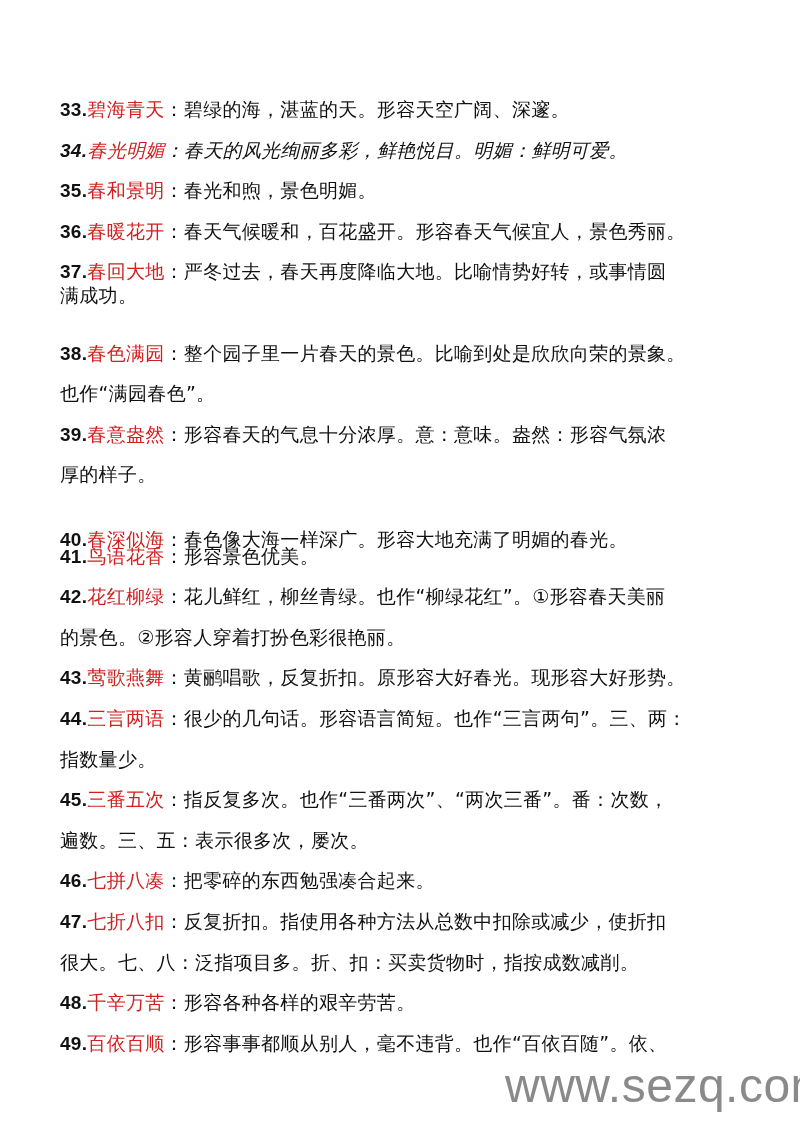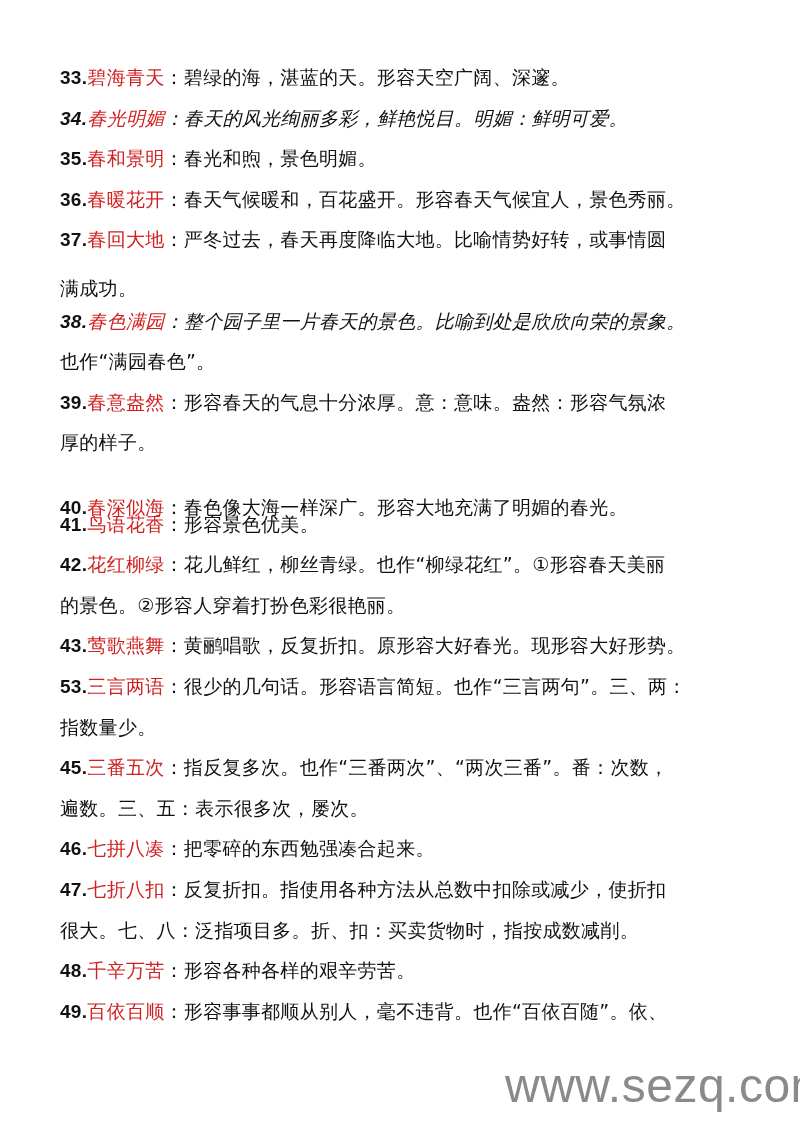--- a/index.html
+++ b/index.html
@@ -1,46 +1,46 @@
 <!DOCTYPE html>
 <html><head>
 <meta charset="utf-8">
 <style>
   html, body { margin: 0; padding: 0; background: #ffffff; }
   body { width: 800px; height: 1131px; position: relative; overflow: hidden;
          font-family: "DejaVu Sans", "Liberation Sans", sans-serif; color: #111; }
   .page { position: absolute; left: 60px; top: 62px; width: 690px; }
   .line { position: absolute; left: 0; height: 30px; line-height: 30px;
-          font-size: 19px; white-space: nowrap; letter-spacing: 0.3px; }
+          font-size: 19px; white-space: nowrap; letter-spacing: 0.3px; margin-top: 32px; }
   .num { font-family: "Liberation Sans", sans-serif; font-weight: bold; font-size: 19px; color: #111; }
   .idiom { color: #d02020; }
   .colon { color: #111; }
   .watermark { position: absolute; left: 505px; top: 1058px; font-family: "Liberation Sans", sans-serif;
                font-size: 48px; color: #8a8a8a; letter-spacing: 0.5px; }
 </style>
 </head>
 <body>
 
 <div class="page" id="page">
     <div class="line" style="top: 0px;"><span class="num">33.</span><span class="idiom">碧海青天</span><span class="colon">：</span><span>碧绿的海，湛蓝的天。形容天空广阔、深邃。</span></div>
     <div class="line" style="top: 40.6px; font-style: italic;"><span class="num">34.</span><span class="idiom">春光明媚</span><span class="colon">：</span><span>春天的风光绚丽多彩，鲜艳悦目。明媚：鲜明可爱。</span></div>
     <div class="line" style="top: 81.2px;"><span class="num">35.</span><span class="idiom">春和景明</span><span class="colon">：</span><span>春光和煦，景色明媚。</span></div>
     <div class="line" style="top: 121.8px;"><span class="num">36.</span><span class="idiom">春暖花开</span><span class="colon">：</span><span>春天气候暖和，百花盛开。形容春天气候宜人，景色秀丽。</span></div>
     <div class="line" style="top: 162.4px;"><span class="num">37.</span><span class="idiom">春回大地</span><span class="colon">：</span><span>严冬过去，春天再度降临大地。比喻情势好转，或事情圆</span></div>
-    <div class="line" style="top: 211px;"><span>满成功。</span></div>
-    <div class="line" style="top: 243.6px; font-style: italic;"><span class="num">38.</span><span class="idiom">春色满园</span><span class="colon">：</span><span>整个园子里一片春天的景色。比喻到处是欣欣向荣的景象。</span></div>
+    <div class="line" style="top: 186px;"><span>满成功。</span></div>
+    <div class="line" style="top: 243.6px;"><span class="num">38.</span><span class="idiom">春色满园</span><span class="colon">：</span><span>整个园子里一片春天的景色。比喻到处是欣欣向荣的景象。</span></div>
     <div class="line" style="top: 284.2px;"><span>也作“满园春色”。</span></div>
     <div class="line" style="top: 324.8px;"><span class="num">39.</span><span class="idiom">春意盎然</span><span class="colon">：</span><span>形容春天的气息十分浓厚。意：意味。盎然：形容气氛浓</span></div>
     <div class="line" style="top: 365.4px;"><span>厚的样子。</span></div>
     <div class="line" style="top: 430px;"><span class="num">40.</span><span class="idiom">春深似海</span><span class="colon">：</span><span>春色像大海一样深广。形容大地充满了明媚的春光。</span></div>
     <div class="line" style="top: 446.6px;"><span class="num">41.</span><span class="idiom">鸟语花香</span><span class="colon">：</span><span>形容景色优美。</span></div>
     <div class="line" style="top: 487.2px;"><span class="num">42.</span><span class="idiom">花红柳绿</span><span class="colon">：</span><span>花儿鲜红，柳丝青绿。也作“柳绿花红”。①形容春天美丽</span></div>
     <div class="line" style="top: 527.8px;"><span>的景色。②形容人穿着打扮色彩很艳丽。</span></div>
     <div class="line" style="top: 568.4px;"><span class="num">43.</span><span class="idiom">莺歌燕舞</span><span class="colon">：</span><span>黄鹂唱歌，反复折扣。原形容大好春光。现形容大好形势。</span></div>
-    <div class="line" style="top: 609px;"><span class="num">53.</span><span class="idiom">三言两语</span><span class="colon">：</span><span>很少的几句话。形容语言简短。也作“三言两句”。三、两：</span></div>
+    <div class="line" style="top: 609px;"><span class="num">44.</span><span class="idiom">三言两语</span><span class="colon">：</span><span>很少的几句话。形容语言简短。也作“三言两句”。三、两：</span></div>
     <div class="line" style="top: 649.6px;"><span>指数量少。</span></div>
     <div class="line" style="top: 690.2px;"><span class="num">45.</span><span class="idiom">三番五次</span><span class="colon">：</span><span>指反复多次。也作“三番两次”、“两次三番”。番：次数，</span></div>
     <div class="line" style="top: 730.8px;"><span>遍数。三、五：表示很多次，屡次。</span></div>
     <div class="line" style="top: 771.4px;"><span class="num">46.</span><span class="idiom">七拼八凑</span><span class="colon">：</span><span>把零碎的东西勉强凑合起来。</span></div>
     <div class="line" style="top: 812px;"><span class="num">47.</span><span class="idiom">七折八扣</span><span class="colon">：</span><span>反复折扣。指使用各种方法从总数中扣除或减少，使折扣</span></div>
     <div class="line" style="top: 852.6px;"><span>很大。七、八：泛指项目多。折、扣：买卖货物时，指按成数减削。</span></div>
     <div class="line" style="top: 893.2px;"><span class="num">48.</span><span class="idiom">千辛万苦</span><span class="colon">：</span><span>形容各种各样的艰辛劳苦。</span></div>
     <div class="line" style="top: 933.8px;"><span class="num">49.</span><span class="idiom">百依百顺</span><span class="colon">：</span><span>形容事事都顺从别人，毫不违背。也作“百依百随”。依、</span></div>
   </div>
 <div class="watermark">www.sezq.com</div>

